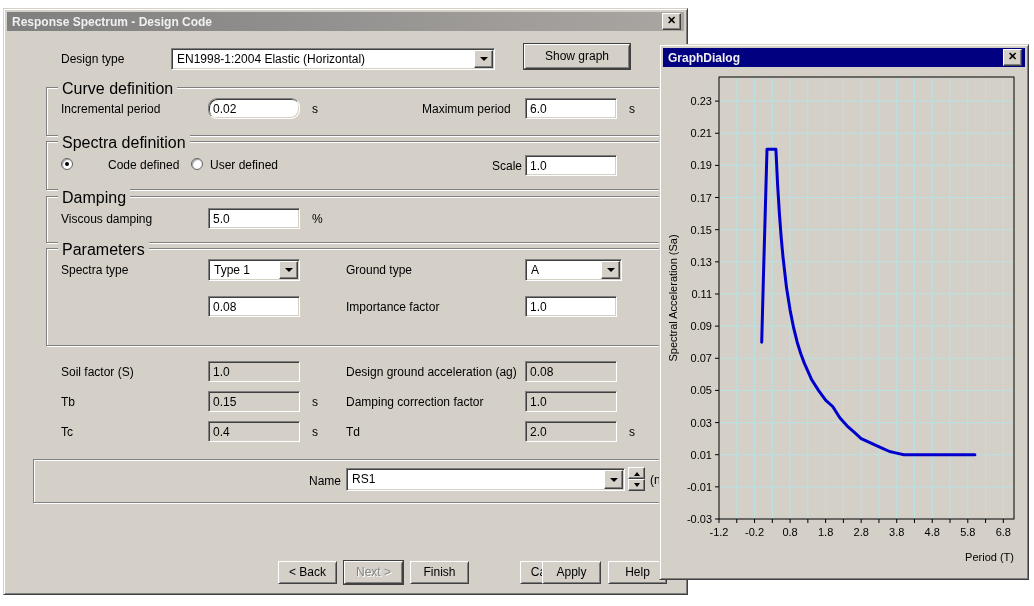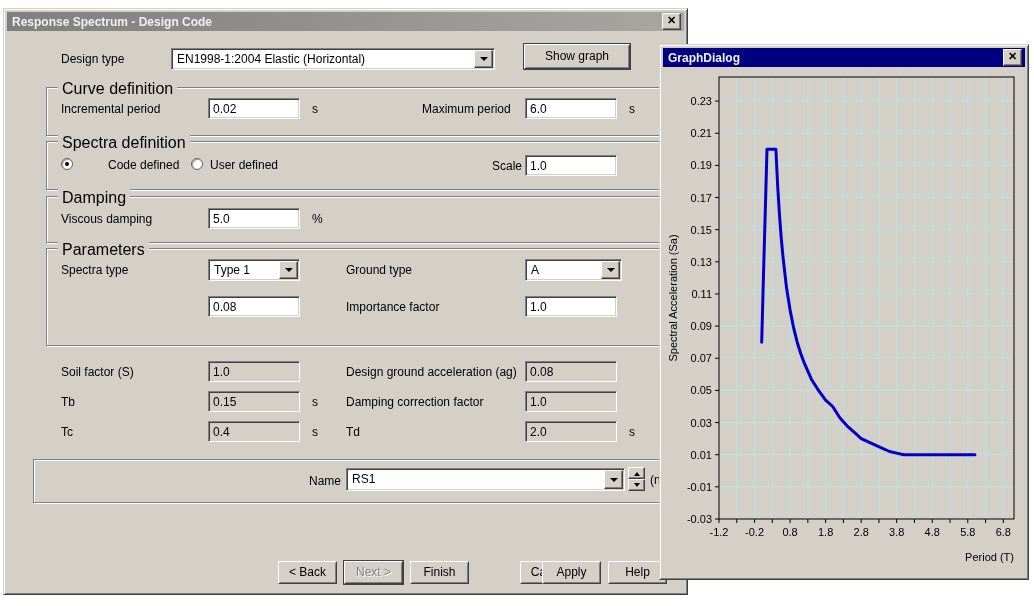--- a/index.html
+++ b/index.html
@@ -71,21 +71,21 @@
     <span class="combo-btn">
         <span class="arr-down"></span>
       </span>
   </div>
   <div class="btn default" style="left:520px;top:35px;width:106px;height:25px;line-height:22px;">Show graph</div>
 
   <div class="group" style="left:42px;top:78px;width:615px;height:47px;">
     <span class="group-title">Curve definition</span>
   </div>
   <div class="lbl" style="left:57px;top:93px;">Incremental period</div>
-  <input class="tb" style="left: 204px; top: 89px; width: 92px;" value="0.02">
+  <input class="tb" style="left: 204px; top: 89px; width: 92px; border-radius: 9px;" value="0.02">
   <div class="lbl" style="left:308px;top:93px;">s</div>
   <div class="lbl" style="left:418px;top:93px;">Maximum period</div>
   <input class="tb" style="left: 521px; top: 89px; width: 92px;" value="6.0">
   <div class="lbl" style="left:625px;top:93px;">s</div>
 
   <div class="group" style="left:42px;top:132px;width:615px;height:47px;">
     <span class="group-title">Spectra definition</span>
   </div>
   <span class="radio checked" style="left:57px;top:149px;"></span>
   <div class="lbl" style="left:76px;top:149px;margin-left:28px;">Code defined</div>

